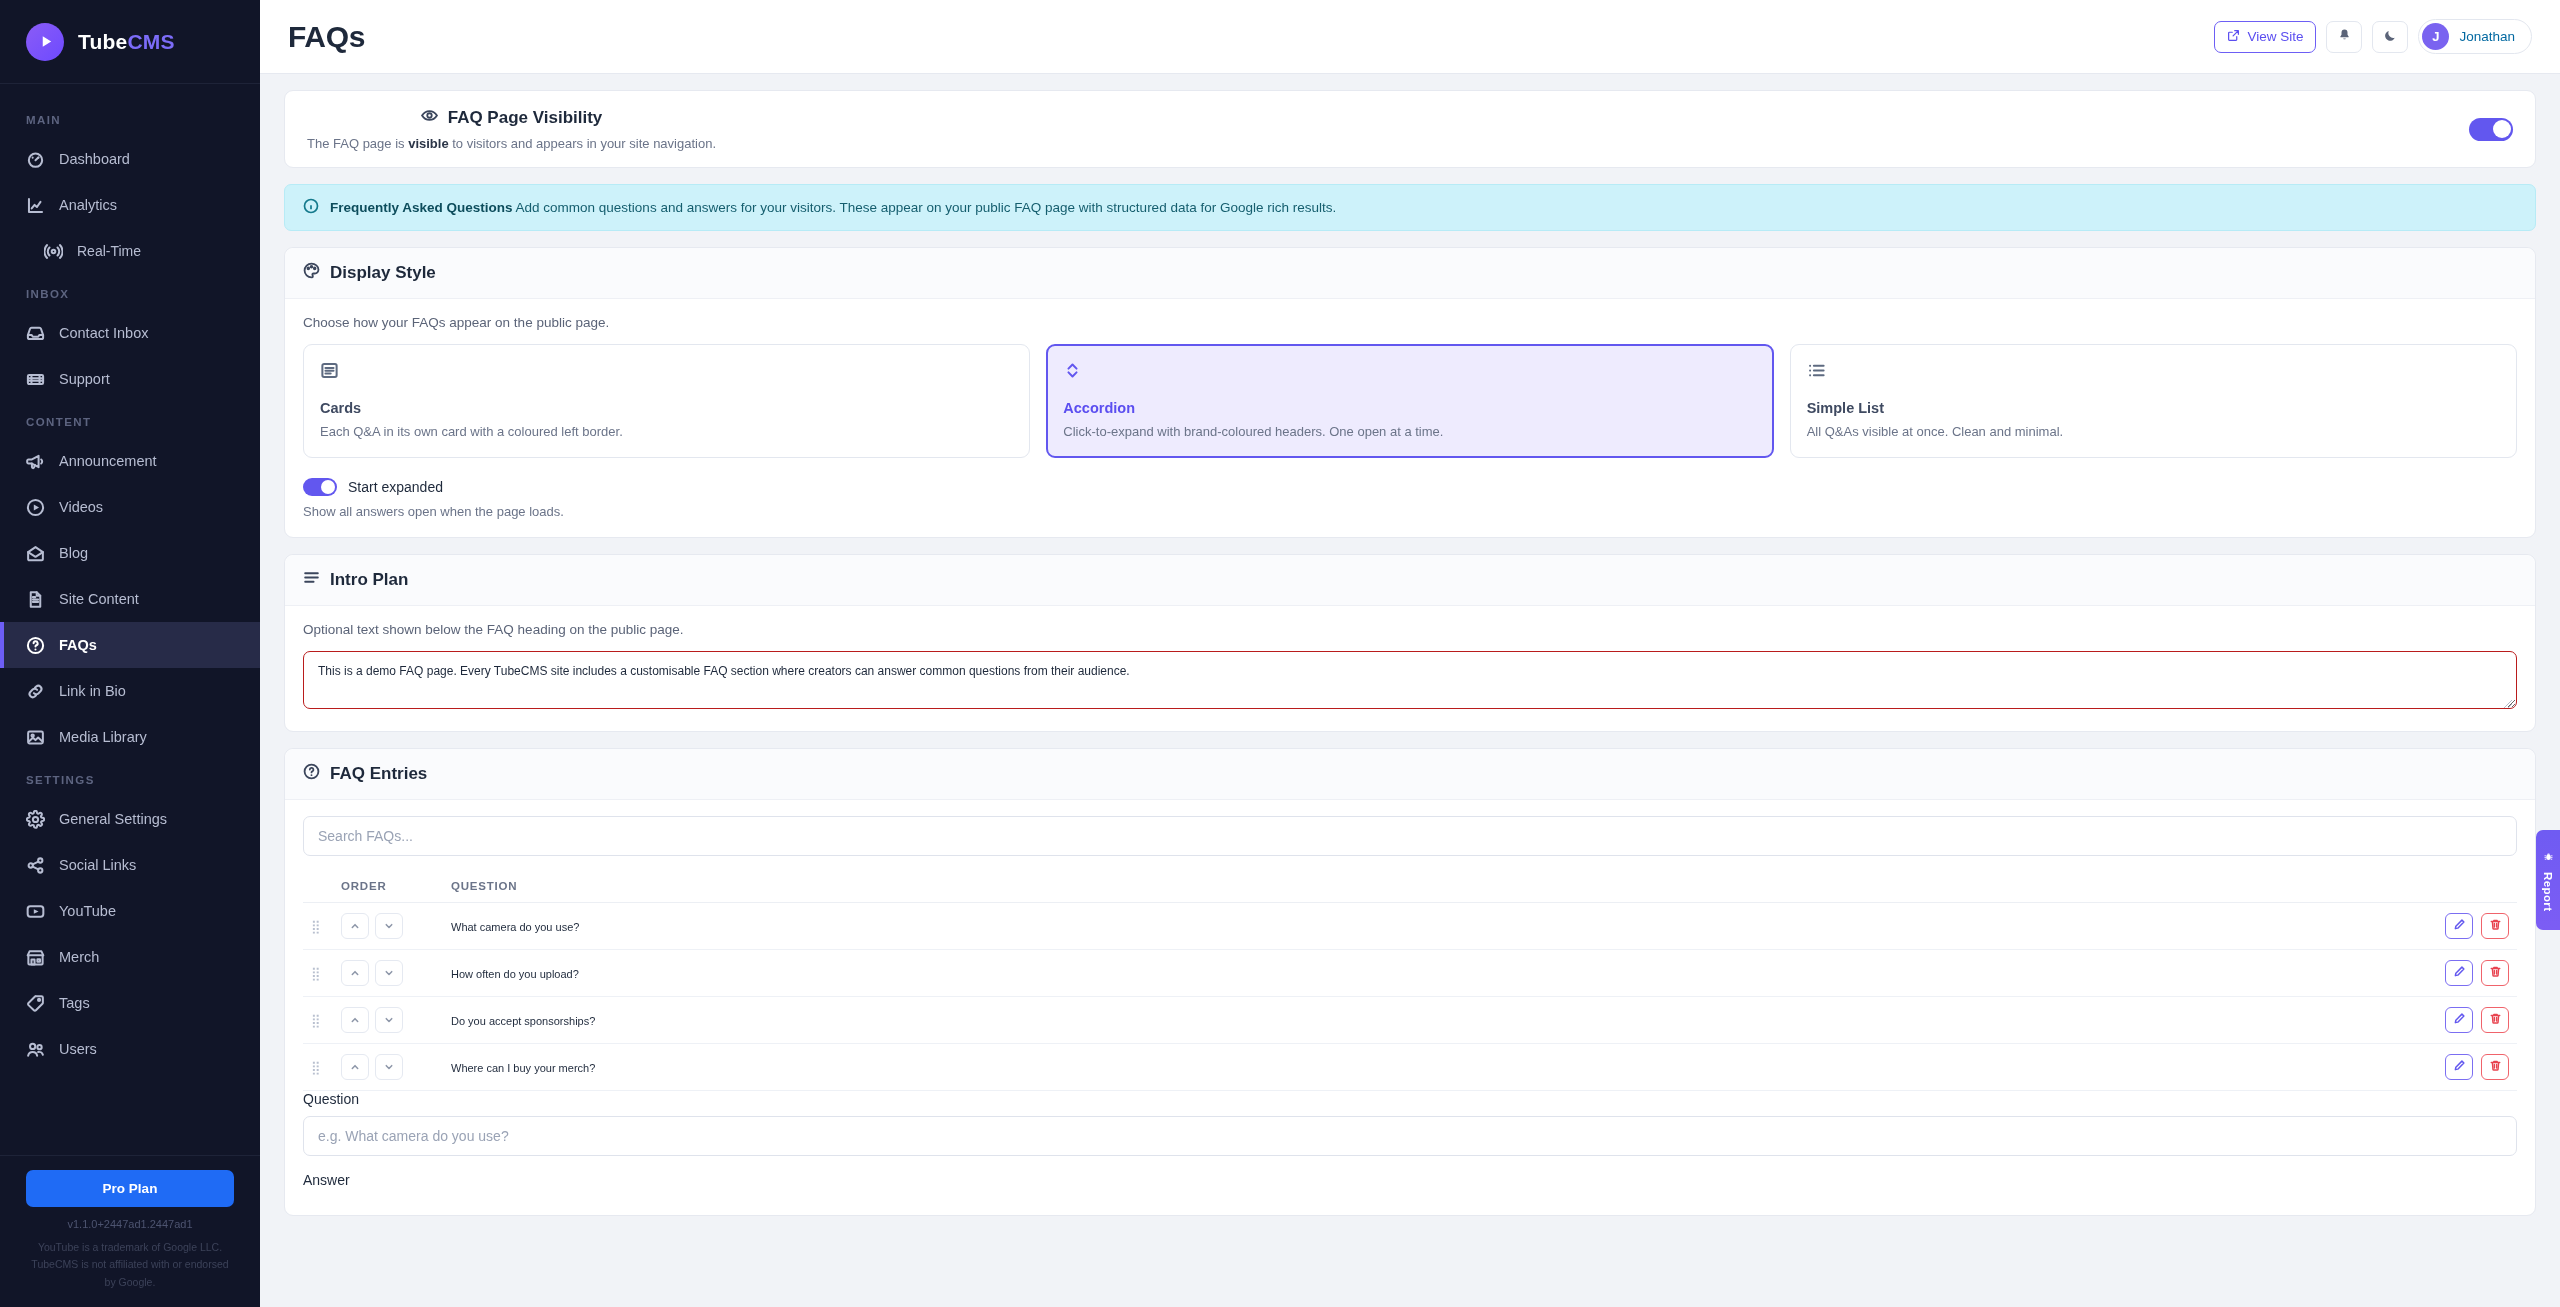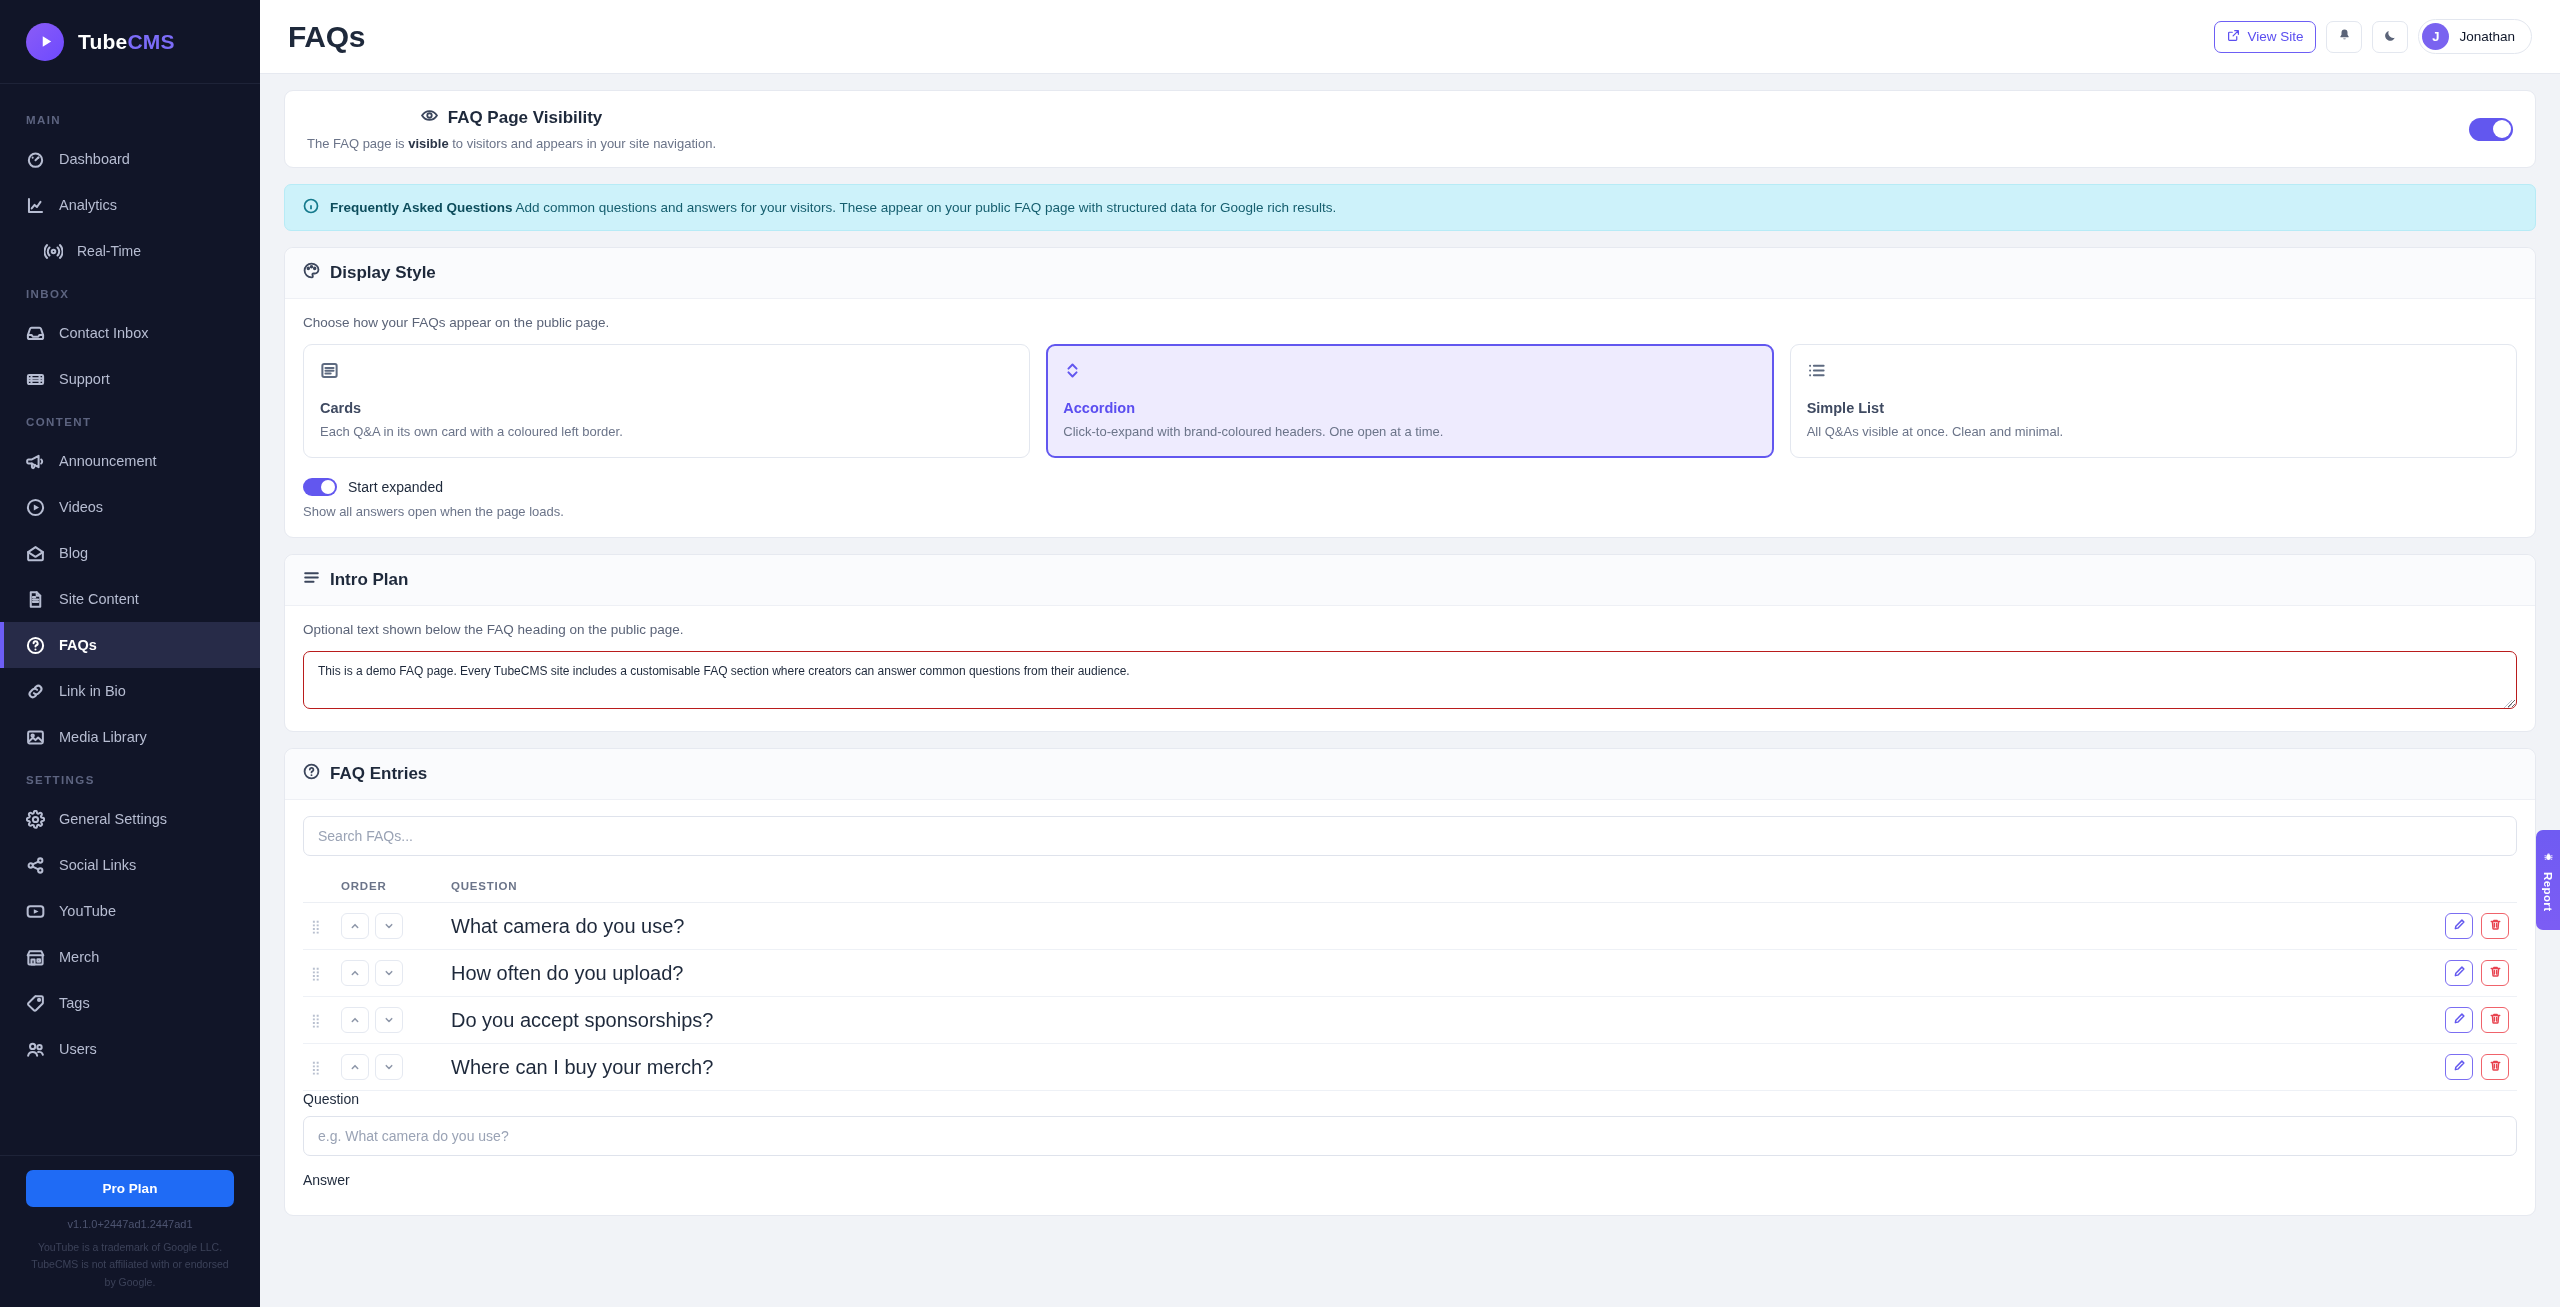--- a/index.html
+++ b/index.html
@@ -86,21 +86,21 @@
     display:flex;align-items:center;justify-content:center;cursor:pointer;color:#5b6478;
   }
   .user-chip {
     display:flex;align-items:center;gap:10px;border:1px solid #e3e7ef;
     border-radius:20px;padding:3px 16px 3px 3px;background:#fff;cursor:pointer;
   }
   .avatar {
     width:27px;height:27px;border-radius:50%;background:#7a63f0;color:#fff;
     display:flex;align-items:center;justify-content:center;font-size:13px;font-weight:700;
   }
-  .user-name { font-size:13.5px;color:#0f172a; }
+  .user-name { font-size:13.5px;color:#0369a1; }
 
   .content { flex:1; overflow:hidden; padding: 16px 24px 0 24px; }
 
   .card { background:#fff;border:1px solid #e6e9f0;border-radius:9px;margin-bottom:16px; }
   .card-head {
     display:flex;align-items:center;justify-content:space-between;
     padding: 14px 18px; border-bottom:1px solid #eef0f5; background:#fafbfd;
     border-radius:9px 9px 0 0;
   }
   .card-title { display:flex;align-items:center;gap:10px;font-size:17px;font-weight:600;color:#1e293b; }
@@ -171,21 +171,21 @@
   .th-drag { width:30px; }
   .th-order { width:110px; }
   .th-actions { width:95px; }
   .drag-handle { color:#b9c0cf;cursor:grab;font-size:13px;letter-spacing:-1px;line-height:8px; }
   .ord-btns { display:flex;gap:6px; }
   .ord-btn {
     width:28px;height:26px;border:1px solid #e5e9f1;border-radius:6px;background:#fff;
     display:flex;align-items:center;justify-content:center;cursor:pointer;color:#8e97a9;
   }
   .ord-btn svg { width:12px;height:12px;stroke:currentColor;fill:none;stroke-width:2;stroke-linecap:round;stroke-linejoin:round; }
-  .q-text { font-size:20px;color:#1e293b; }
+  .q-text { font-size:11px;color:#1e293b; }
   .row-actions { display:flex;gap:8px;justify-content:flex-end; }
   .act-btn { width:28px;height:26px;border-radius:6px;background:#fff;display:flex;align-items:center;justify-content:center;cursor:pointer; }
   .act-edit { border:1px solid #7b6ef2;color:#6257ef; }
   .act-del { border:1px solid #f0636b;color:#e8434f; }
   .act-btn svg { width:13px;height:13px;stroke:currentColor;fill:none;stroke-width:1.8;stroke-linecap:round;stroke-linejoin:round; }
 
   .add-new { display:flex;align-items:center;gap:9px;margin:22px 0 16px 0;font-size:15px;font-weight:700;color:#1e293b; }
   .add-new svg { width:15px;height:15px;stroke:#1e293b;fill:none;stroke-width:1.7; }
   .field-label { font-size:14px;color:#1e293b;margin-bottom:9px; }
   .field-input {

